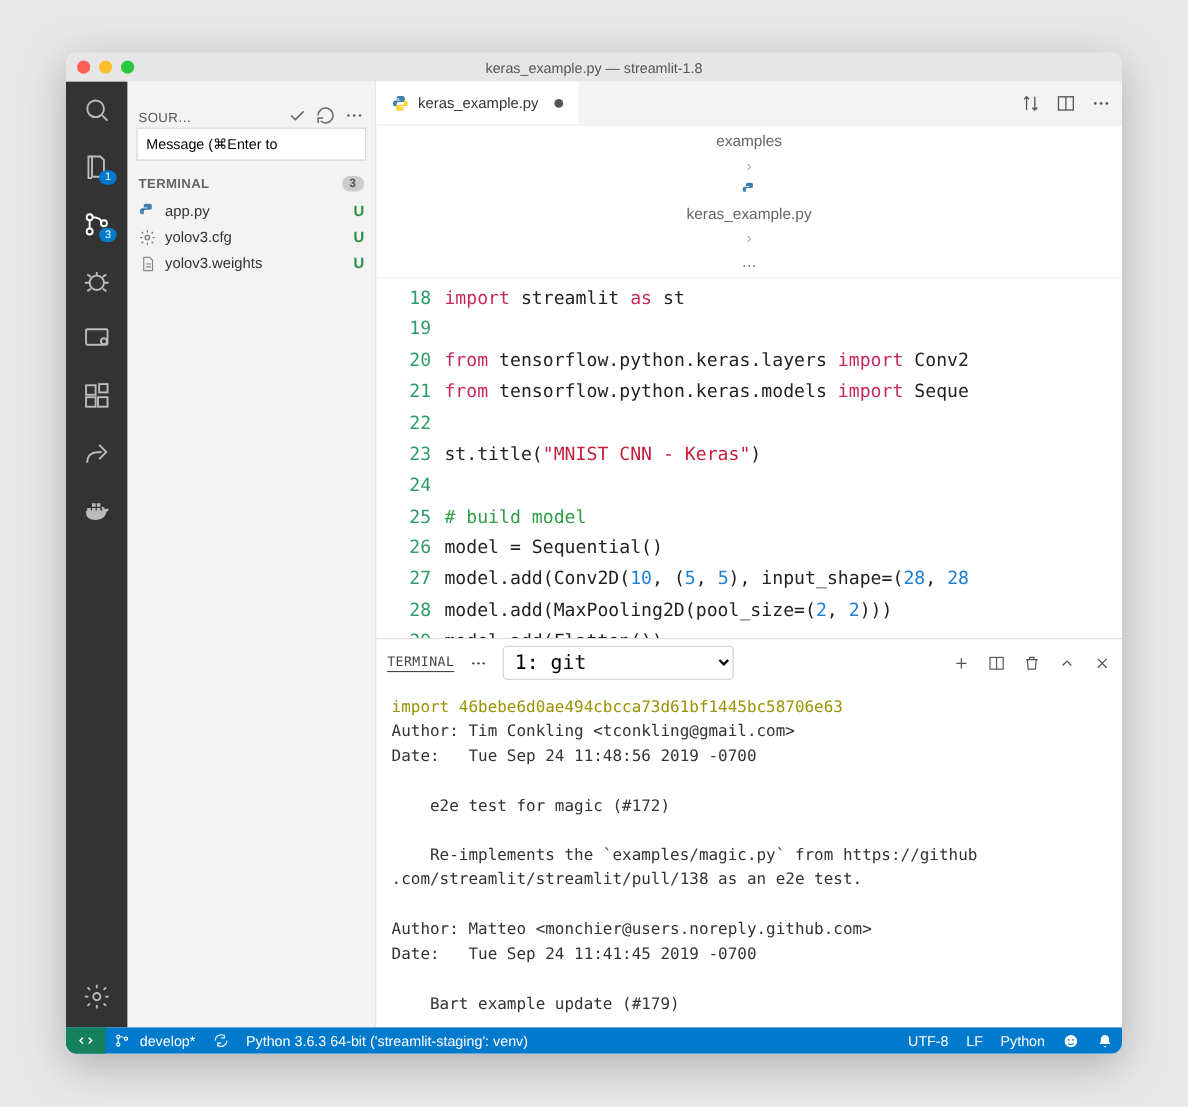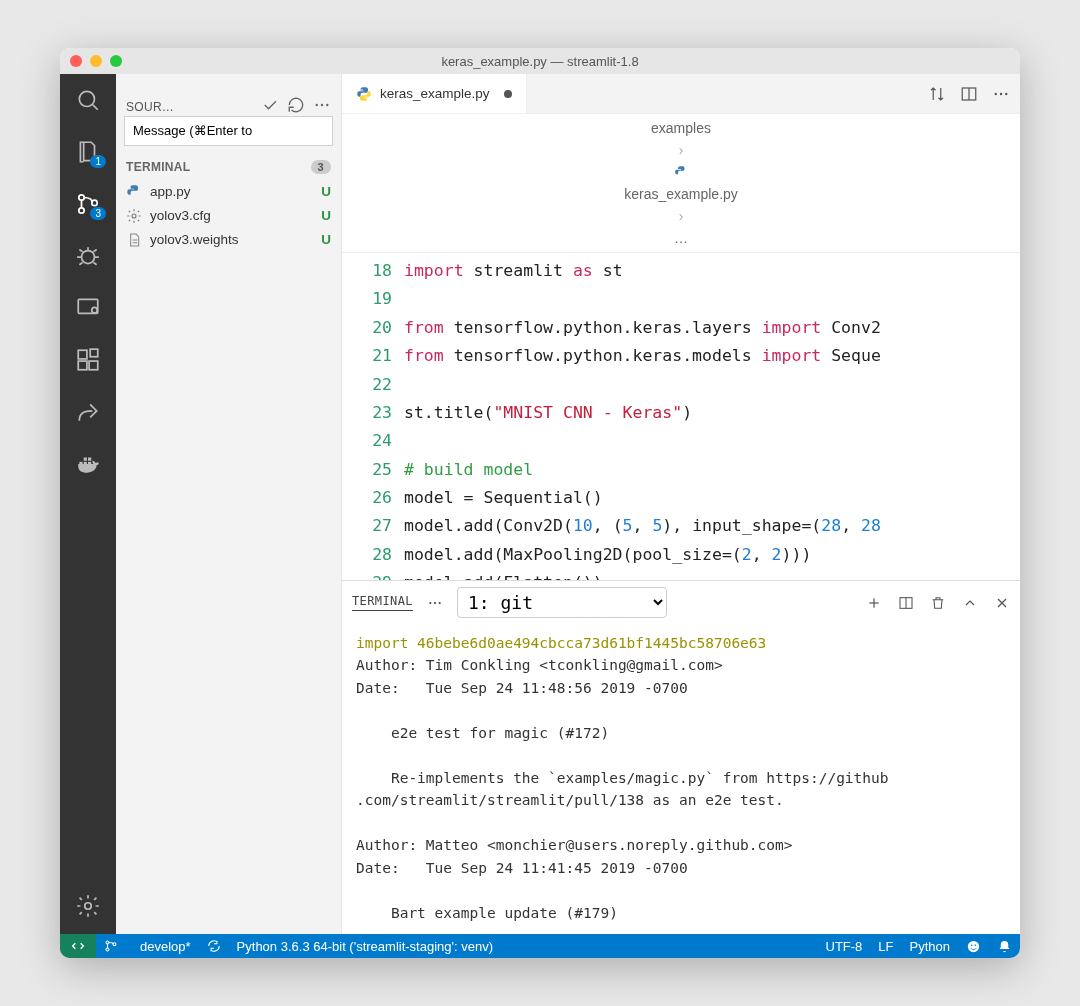--- a/index.html
+++ b/index.html
@@ -244,21 +244,21 @@
   padding: 0;
 }
 .sb-remote {
   background: #16825d;
   height: 100%;
   width: 36px;
   display: flex;
   align-items: center;
   justify-content: center;
 }
-.sb-item { padding: 0 8px; display: flex; align-items: center; gap: 22px; cursor: pointer; }
+.sb-item { padding: 0 8px; display: flex; align-items: center; gap: 9px; cursor: pointer; }
 .sb-right { margin-left: auto; display: flex; align-items: center; }
 svg { display: block; }
 .pyicon { color: #417eac; }
 .gearicon { color: #7a7a7a; }
 .fileicon { color: #888; }
 </style>
 </head>
 <body>
 
 <div class="window">

